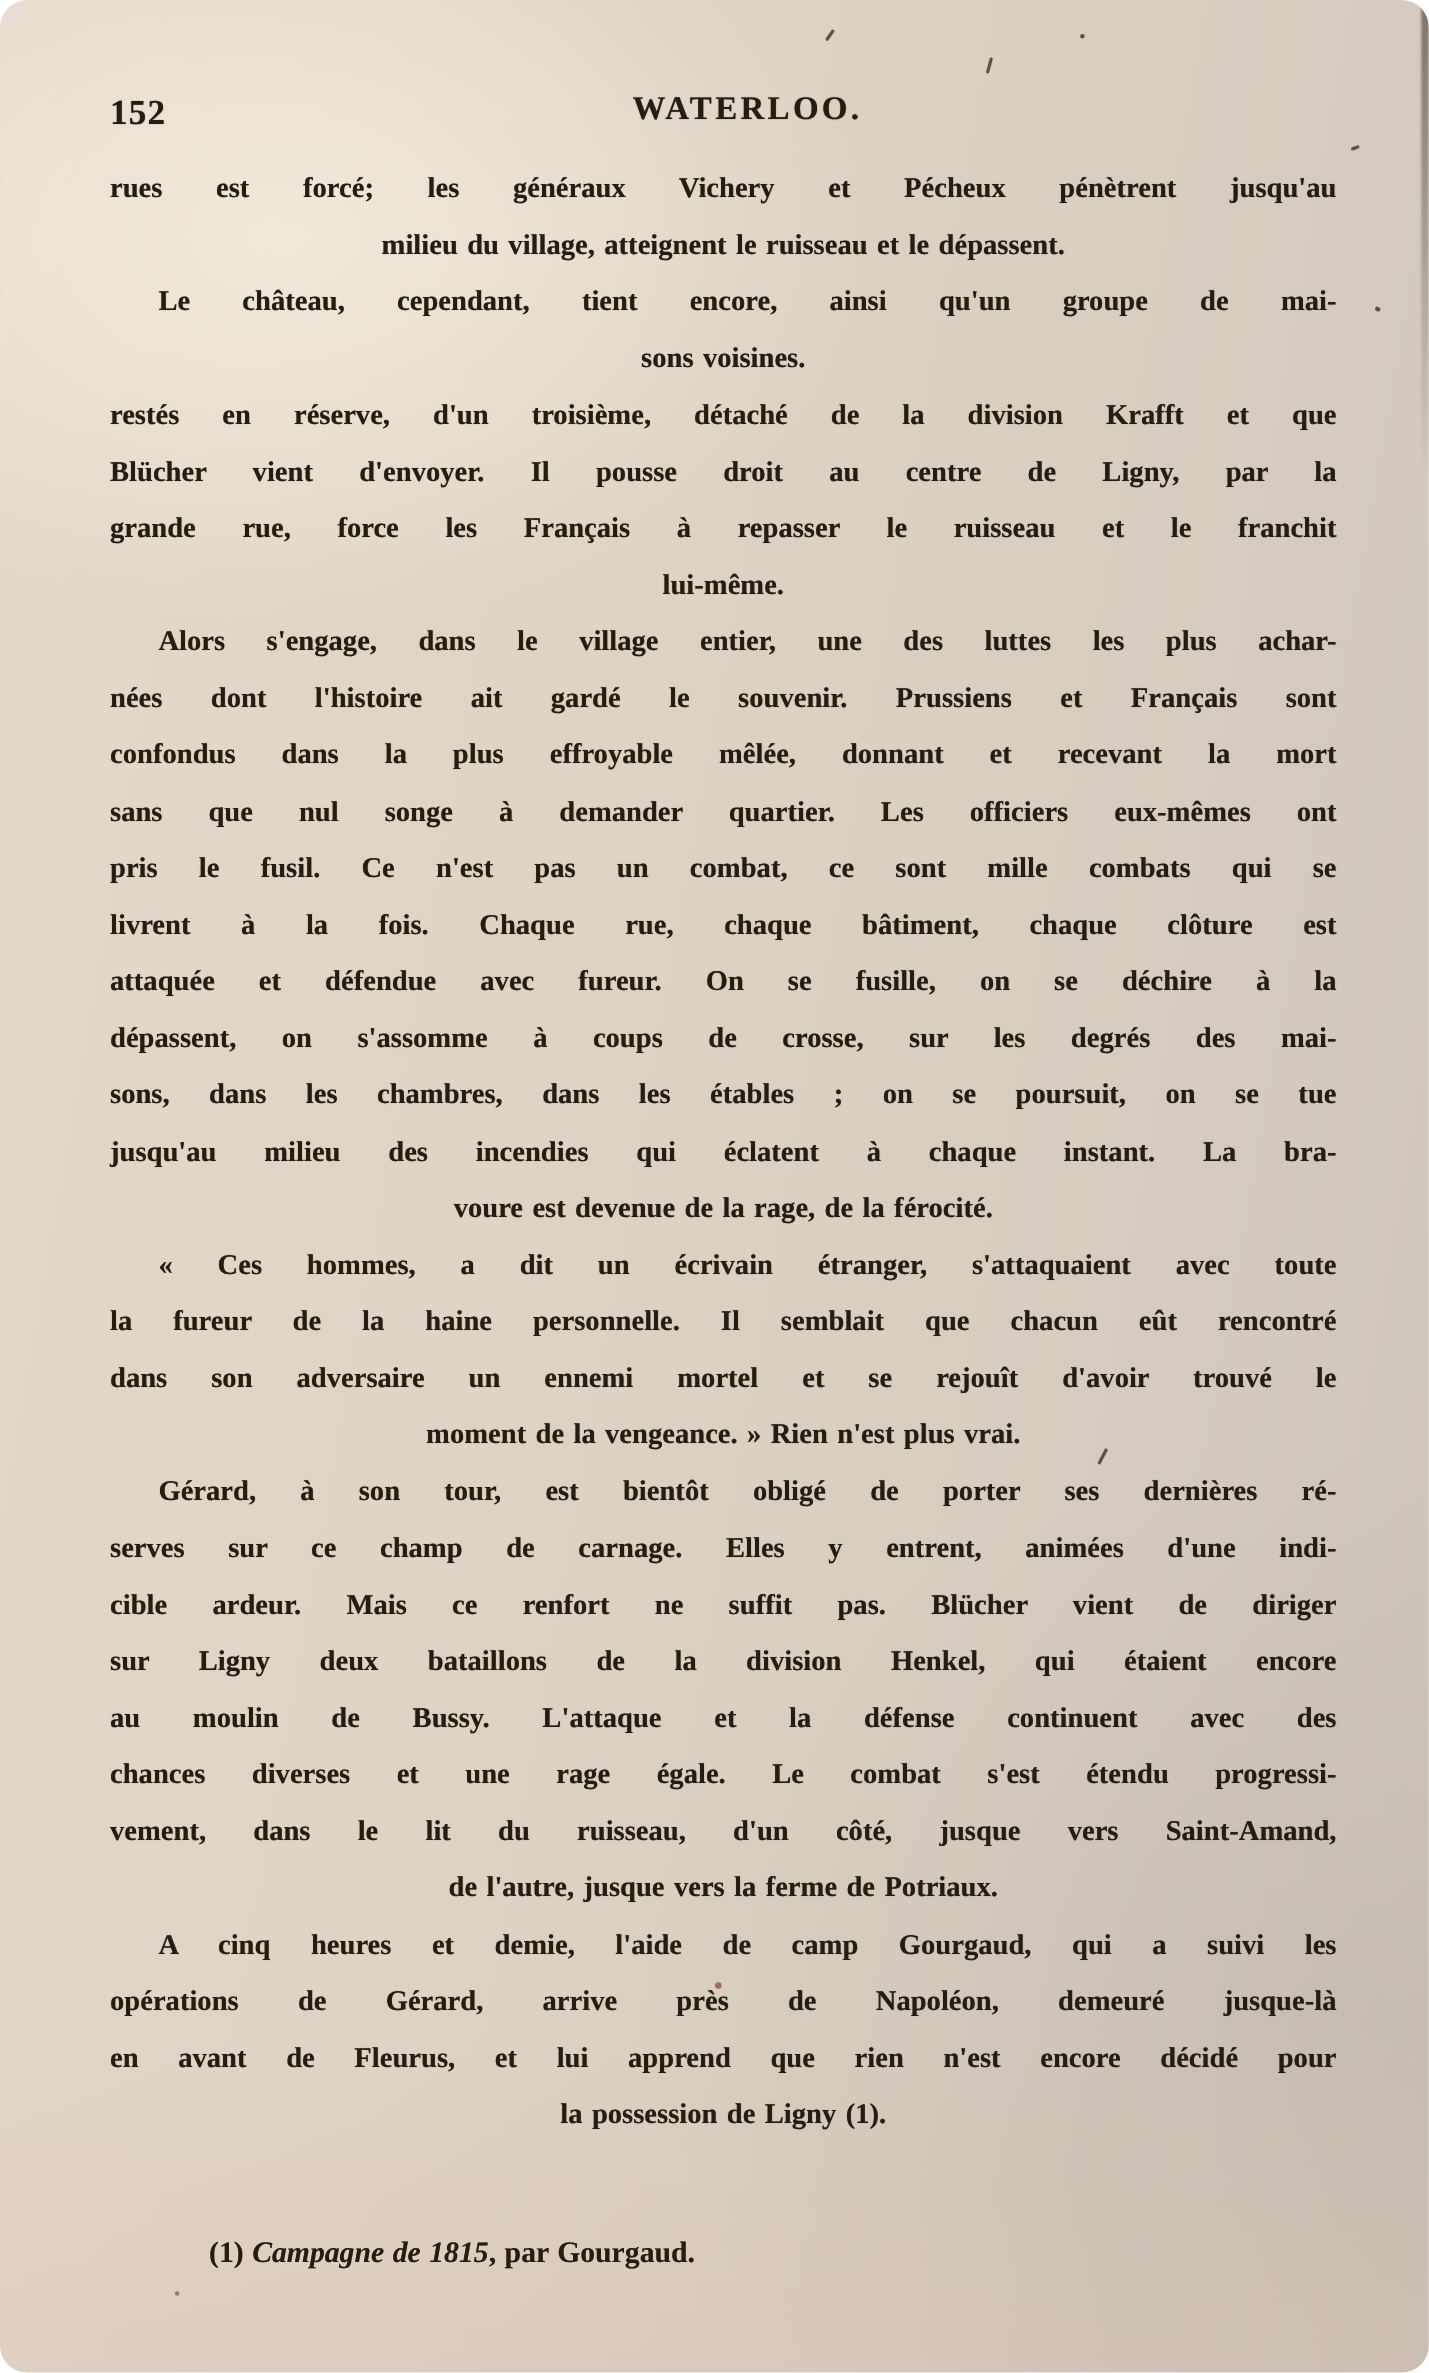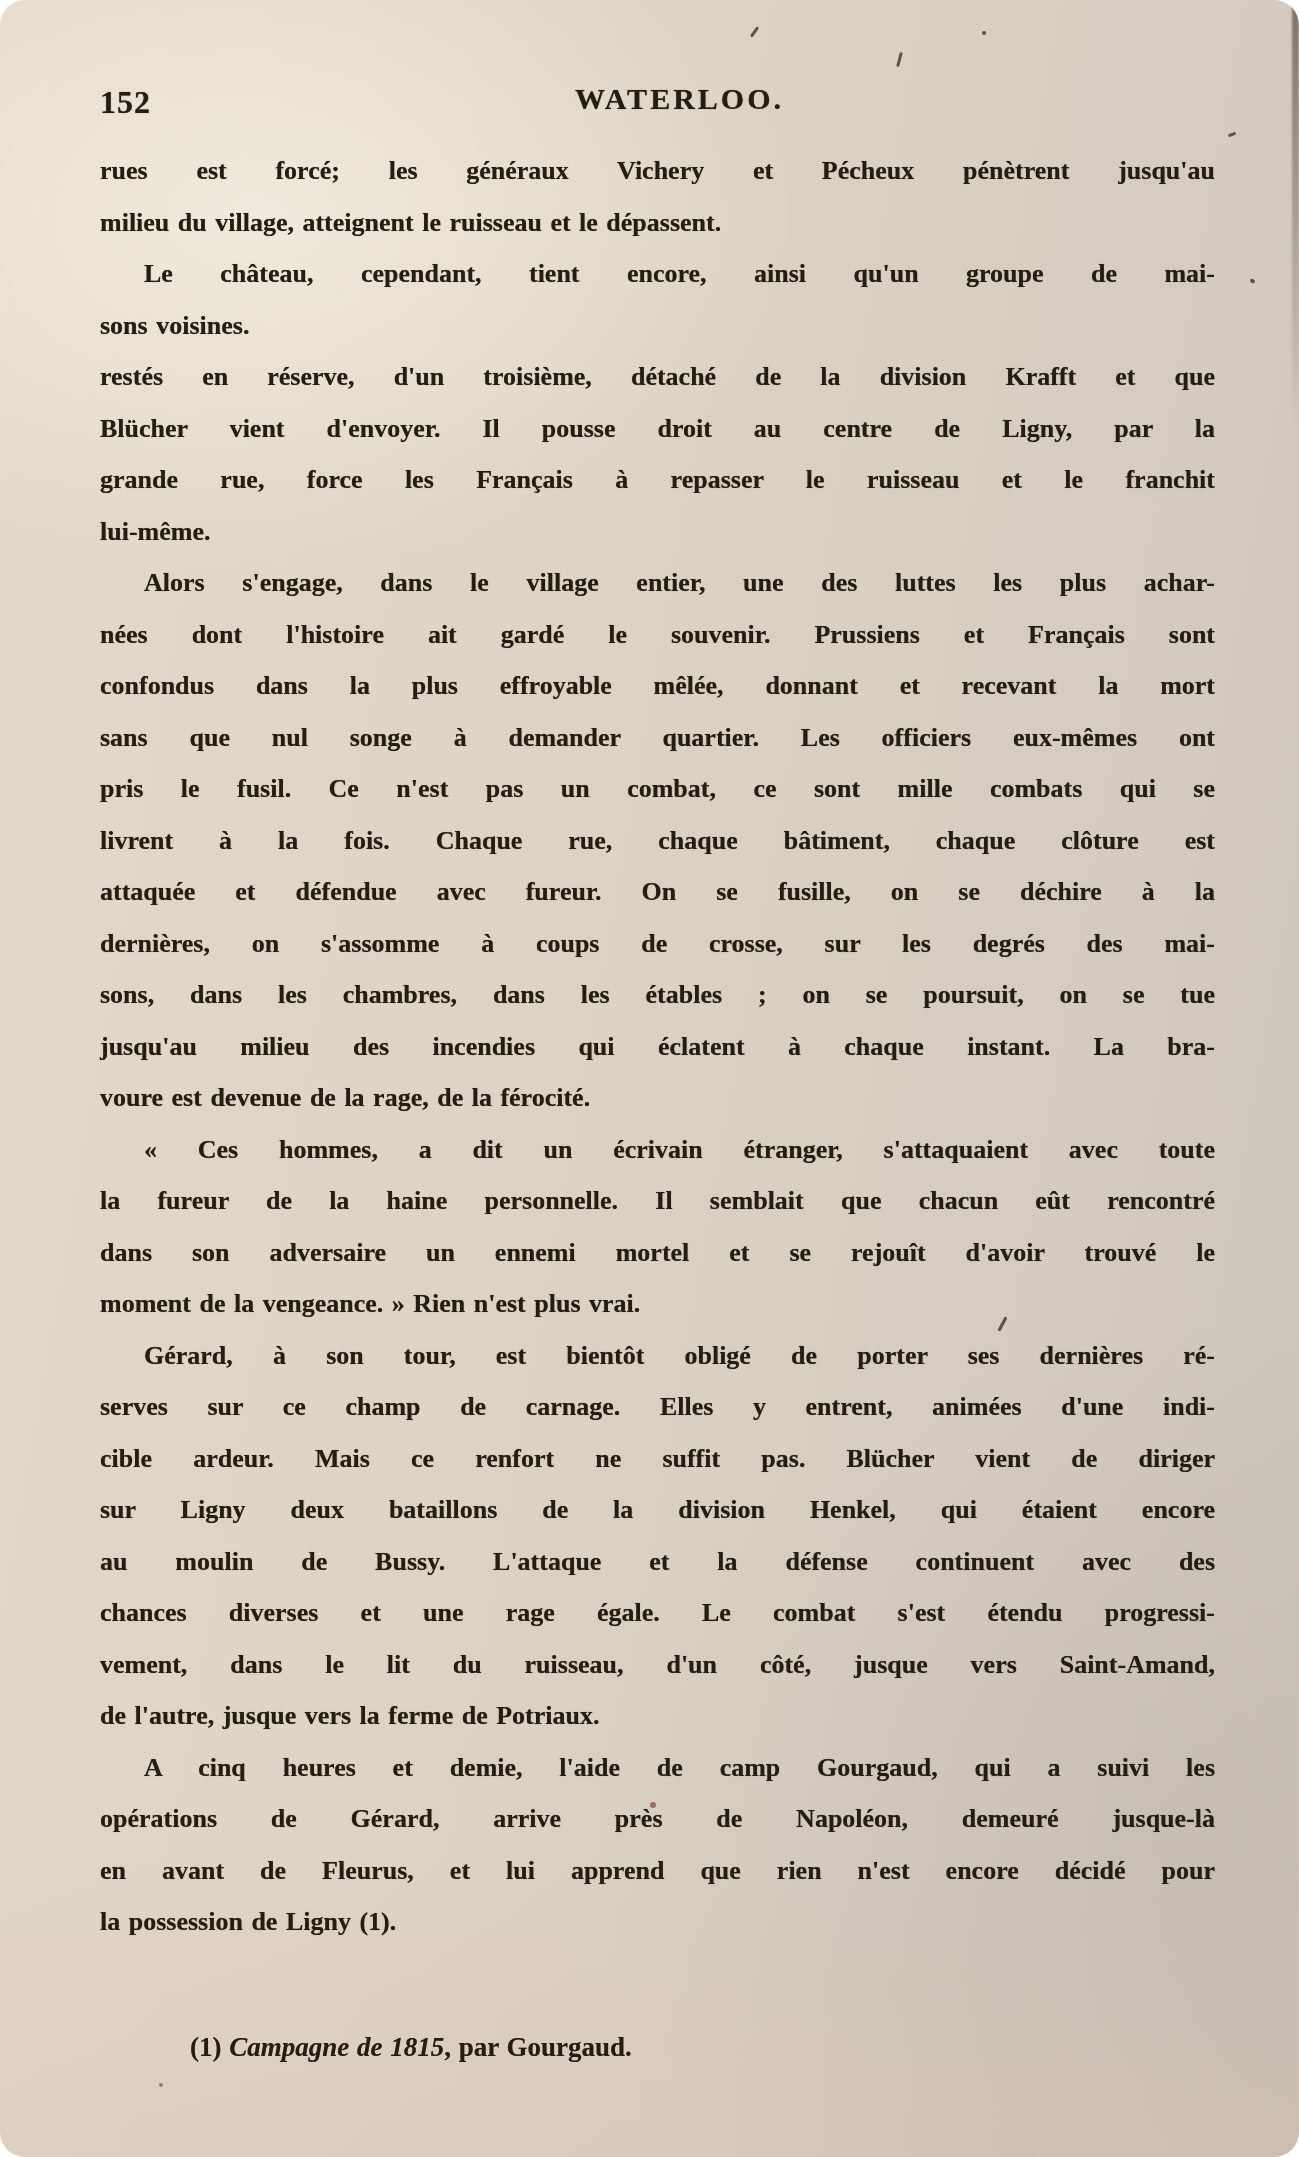--- a/index.html
+++ b/index.html
@@ -49,21 +49,21 @@
   .body-text {
     position: absolute;
     top: 145px; left: 100px;
     width: 1115px;
     font-size: 26px;
     font-weight: bold;
     line-height: 51.5px;
     word-spacing: 2px;
     text-shadow: 0 0 0.7px rgba(36,29,19,0.6);
   }
-  .body-text .line { white-space: normal; }
+  .body-text .line { white-space: normal; text-align: center; }
   .body-text .line.j { text-align: justify; text-align-last: justify; }
   .body-text .line.first-indent { text-indent: 44px; }
 
   .footnote {
     position: absolute;
     top: 2030px; left: 190px;
     font-size: 27px;
     font-weight: bold;
     line-height: 34px;
     word-spacing: 1px;
@@ -103,21 +103,21 @@
         <div class="line">lui-même.</div>
       </div>
       <div>
         <div class="line j first-indent">Alors s'engage, dans le village entier, une des luttes les plus achar-</div>
         <div class="line j">nées dont l'histoire ait gardé le souvenir. Prussiens et Français sont</div>
         <div class="line j">confondus dans la plus effroyable mêlée, donnant et recevant la mort</div>
         <div class="line j">sans que nul songe à demander quartier. Les officiers eux-mêmes ont</div>
         <div class="line j">pris le fusil. Ce n'est pas un combat, ce sont mille combats qui se</div>
         <div class="line j">livrent à la fois. Chaque rue, chaque bâtiment, chaque clôture est</div>
         <div class="line j">attaquée et défendue avec fureur. On se fusille, on se déchire à la</div>
-        <div class="line j">dernières, on s'assomme à coups de crosse, sur les degrés des mai-</div>
+        <div class="line j">dépassent, on s'assomme à coups de crosse, sur les degrés des mai-</div>
         <div class="line j">sons, dans les chambres, dans les étables ; on se poursuit, on se tue</div>
         <div class="line j">jusqu'au milieu des incendies qui éclatent à chaque instant. La bra-</div>
         <div class="line">voure est devenue de la rage, de la férocité.</div>
       </div>
       <div>
         <div class="line j first-indent">« Ces hommes, a dit un écrivain étranger, s'attaquaient avec toute</div>
         <div class="line j">la fureur de la haine personnelle. Il semblait que chacun eût rencontré</div>
         <div class="line j">dans son adversaire un ennemi mortel et se rejouît d'avoir trouvé le</div>
         <div class="line">moment de la vengeance. » Rien n'est plus vrai.</div>
       </div>

